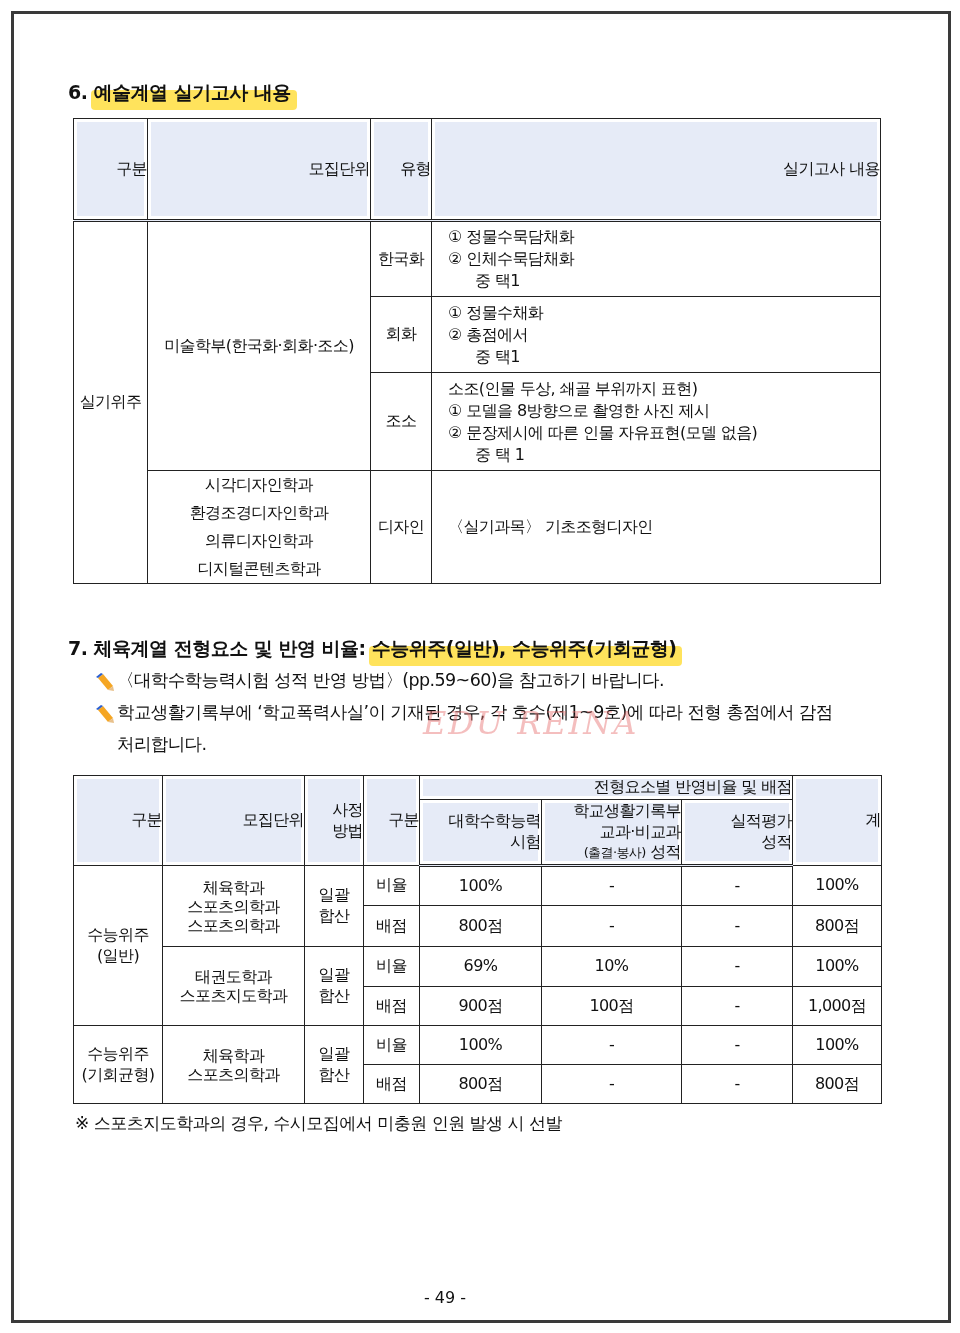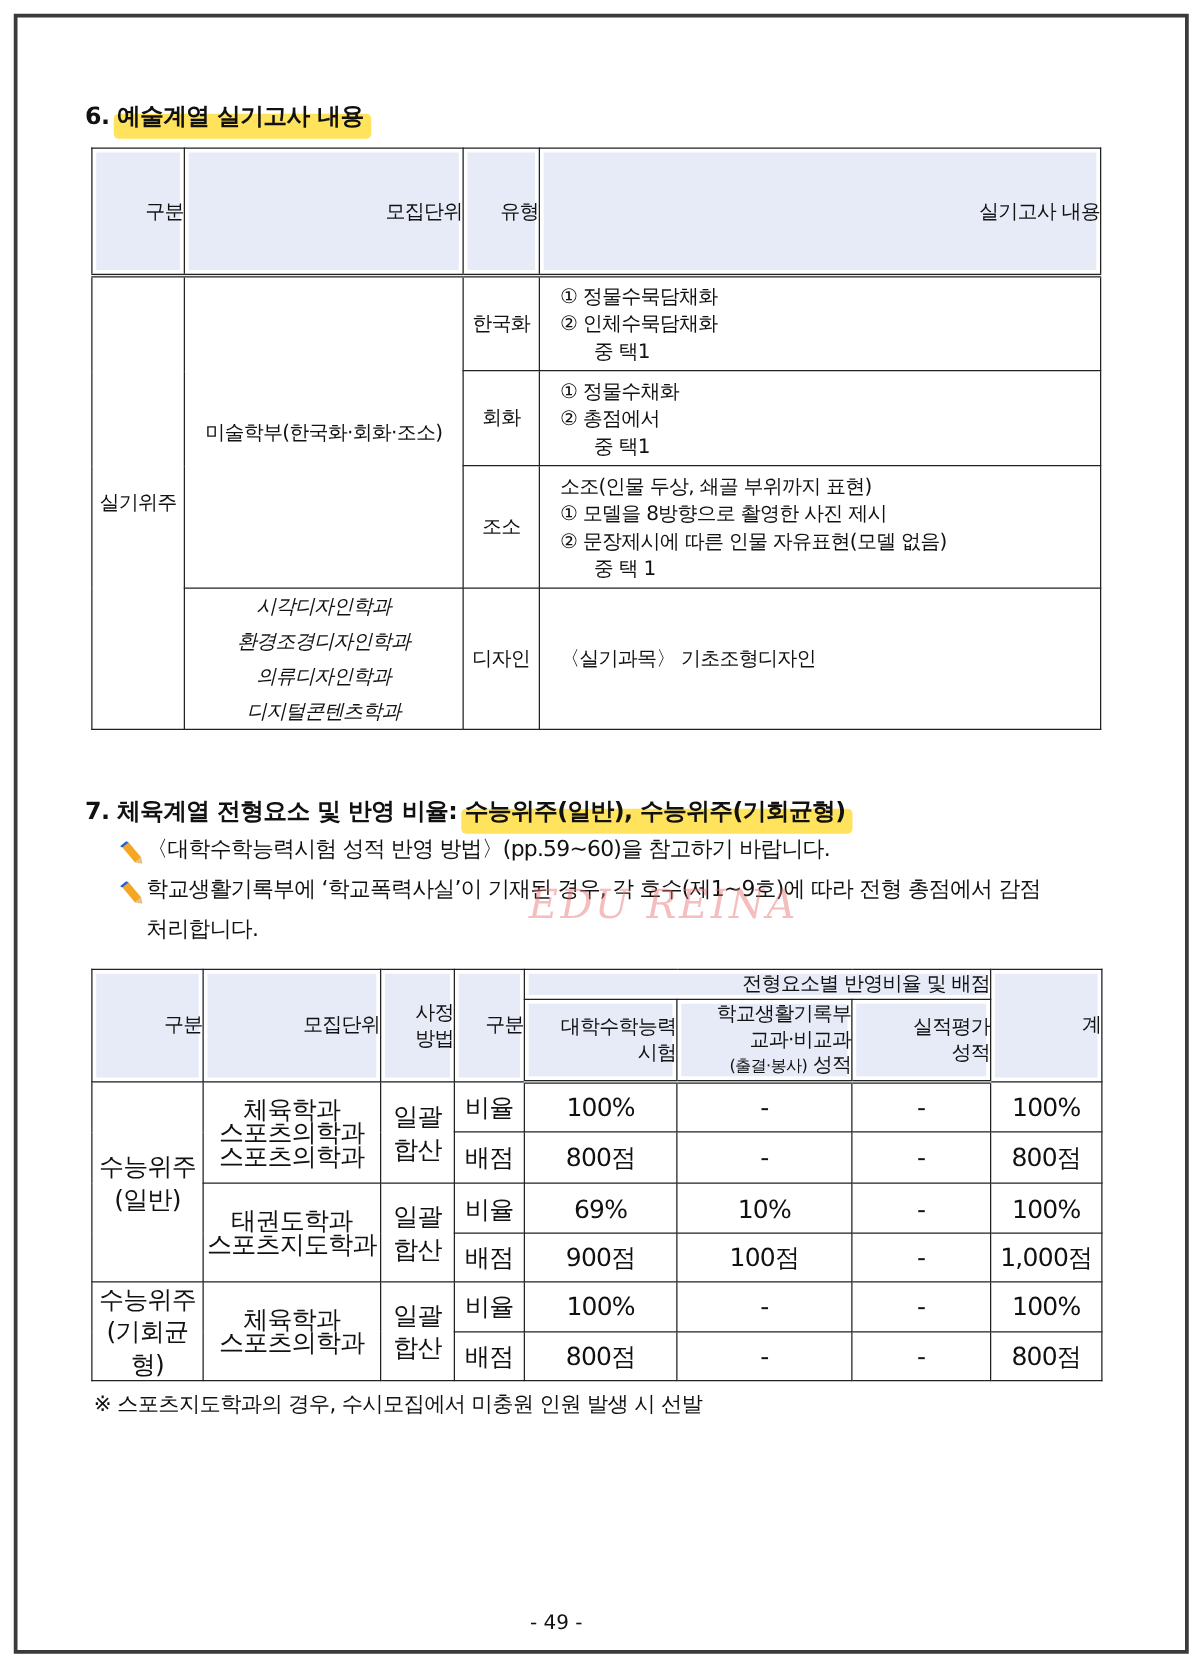--- a/index.html
+++ b/index.html
@@ -17,21 +17,21 @@
   th { background:#e6ebf7; box-shadow: inset 0 0 0 3px #fff; text-align: right; }
   .t1 { left:73px; top:118px; width:808px; border:1.5px solid #222; }
   .t1 thead tr th { border-bottom:3px double #222; height:100px; }
   .t1 td.content { text-align:left; padding-left:16px; font-size:16px; line-height:22px; }
   .indent { padding-left:27px; }
   .bullets { position:absolute; left:95px; font-size:17.5px; letter-spacing:-0.6px; line-height:32px; }
   .bullet-row { display:flex; align-items:flex-start; }
   .pencil { width:22px; height:32px; display:inline-block; position:relative; flex:none; }
   .t2 { left:73px; top:775px; width:809px; border:1.5px solid #222; }
   .t2 thead th { font-size:16px; }
-  .t2 tbody td { font-size:20px; }
+  .t2 tbody td { font-size:16px; }
   .t2 tr.hdr2 th { border-bottom:3px double #222; }
   .watermark { position:absolute; left:392px; top:704px; font-family:"DejaVu Serif","Liberation Serif",serif;
                font-style:italic; color:rgba(230,110,110,0.45); font-size:32px; letter-spacing:2px;margin-left:31px; }
   .note { position:absolute; left:75px; top:1112px; font-size:17px; letter-spacing:-0.5px; }
   .page-num { position:absolute; left:0; width:890px; top:1288px; text-align:center; font-size:16px; }
   .small { font-size:13px; }
 </style>
 </head>
 <body>
 
@@ -79,21 +79,21 @@
     <tr style="height:98px">
       <td>조소</td>
       <td class="content">
         <div>소조(인물 두상, 쇄골 부위까지 표현)</div>
         <div>① 모델을 8방향으로 촬영한 사진 제시</div>
         <div>② 문장제시에 따른 인물 자유표현(모델 없음)</div>
         <div class="indent">중 택 1</div>
       </td>
     </tr>
     <tr style="height:110px">
-      <td style="line-height:28px;font-style:italic;">
+      <td style="line-height:28px;">
         <div>시각디자인학과</div>
         <div>환경조경디자인학과</div>
         <div>의류디자인학과</div>
         <div>디지털콘텐츠학과</div>
       </td>
       <td>디자인</td>
       <td class="content">
         <div>〈실기과목〉 기초조형디자인</div>
       </td>
     </tr>

